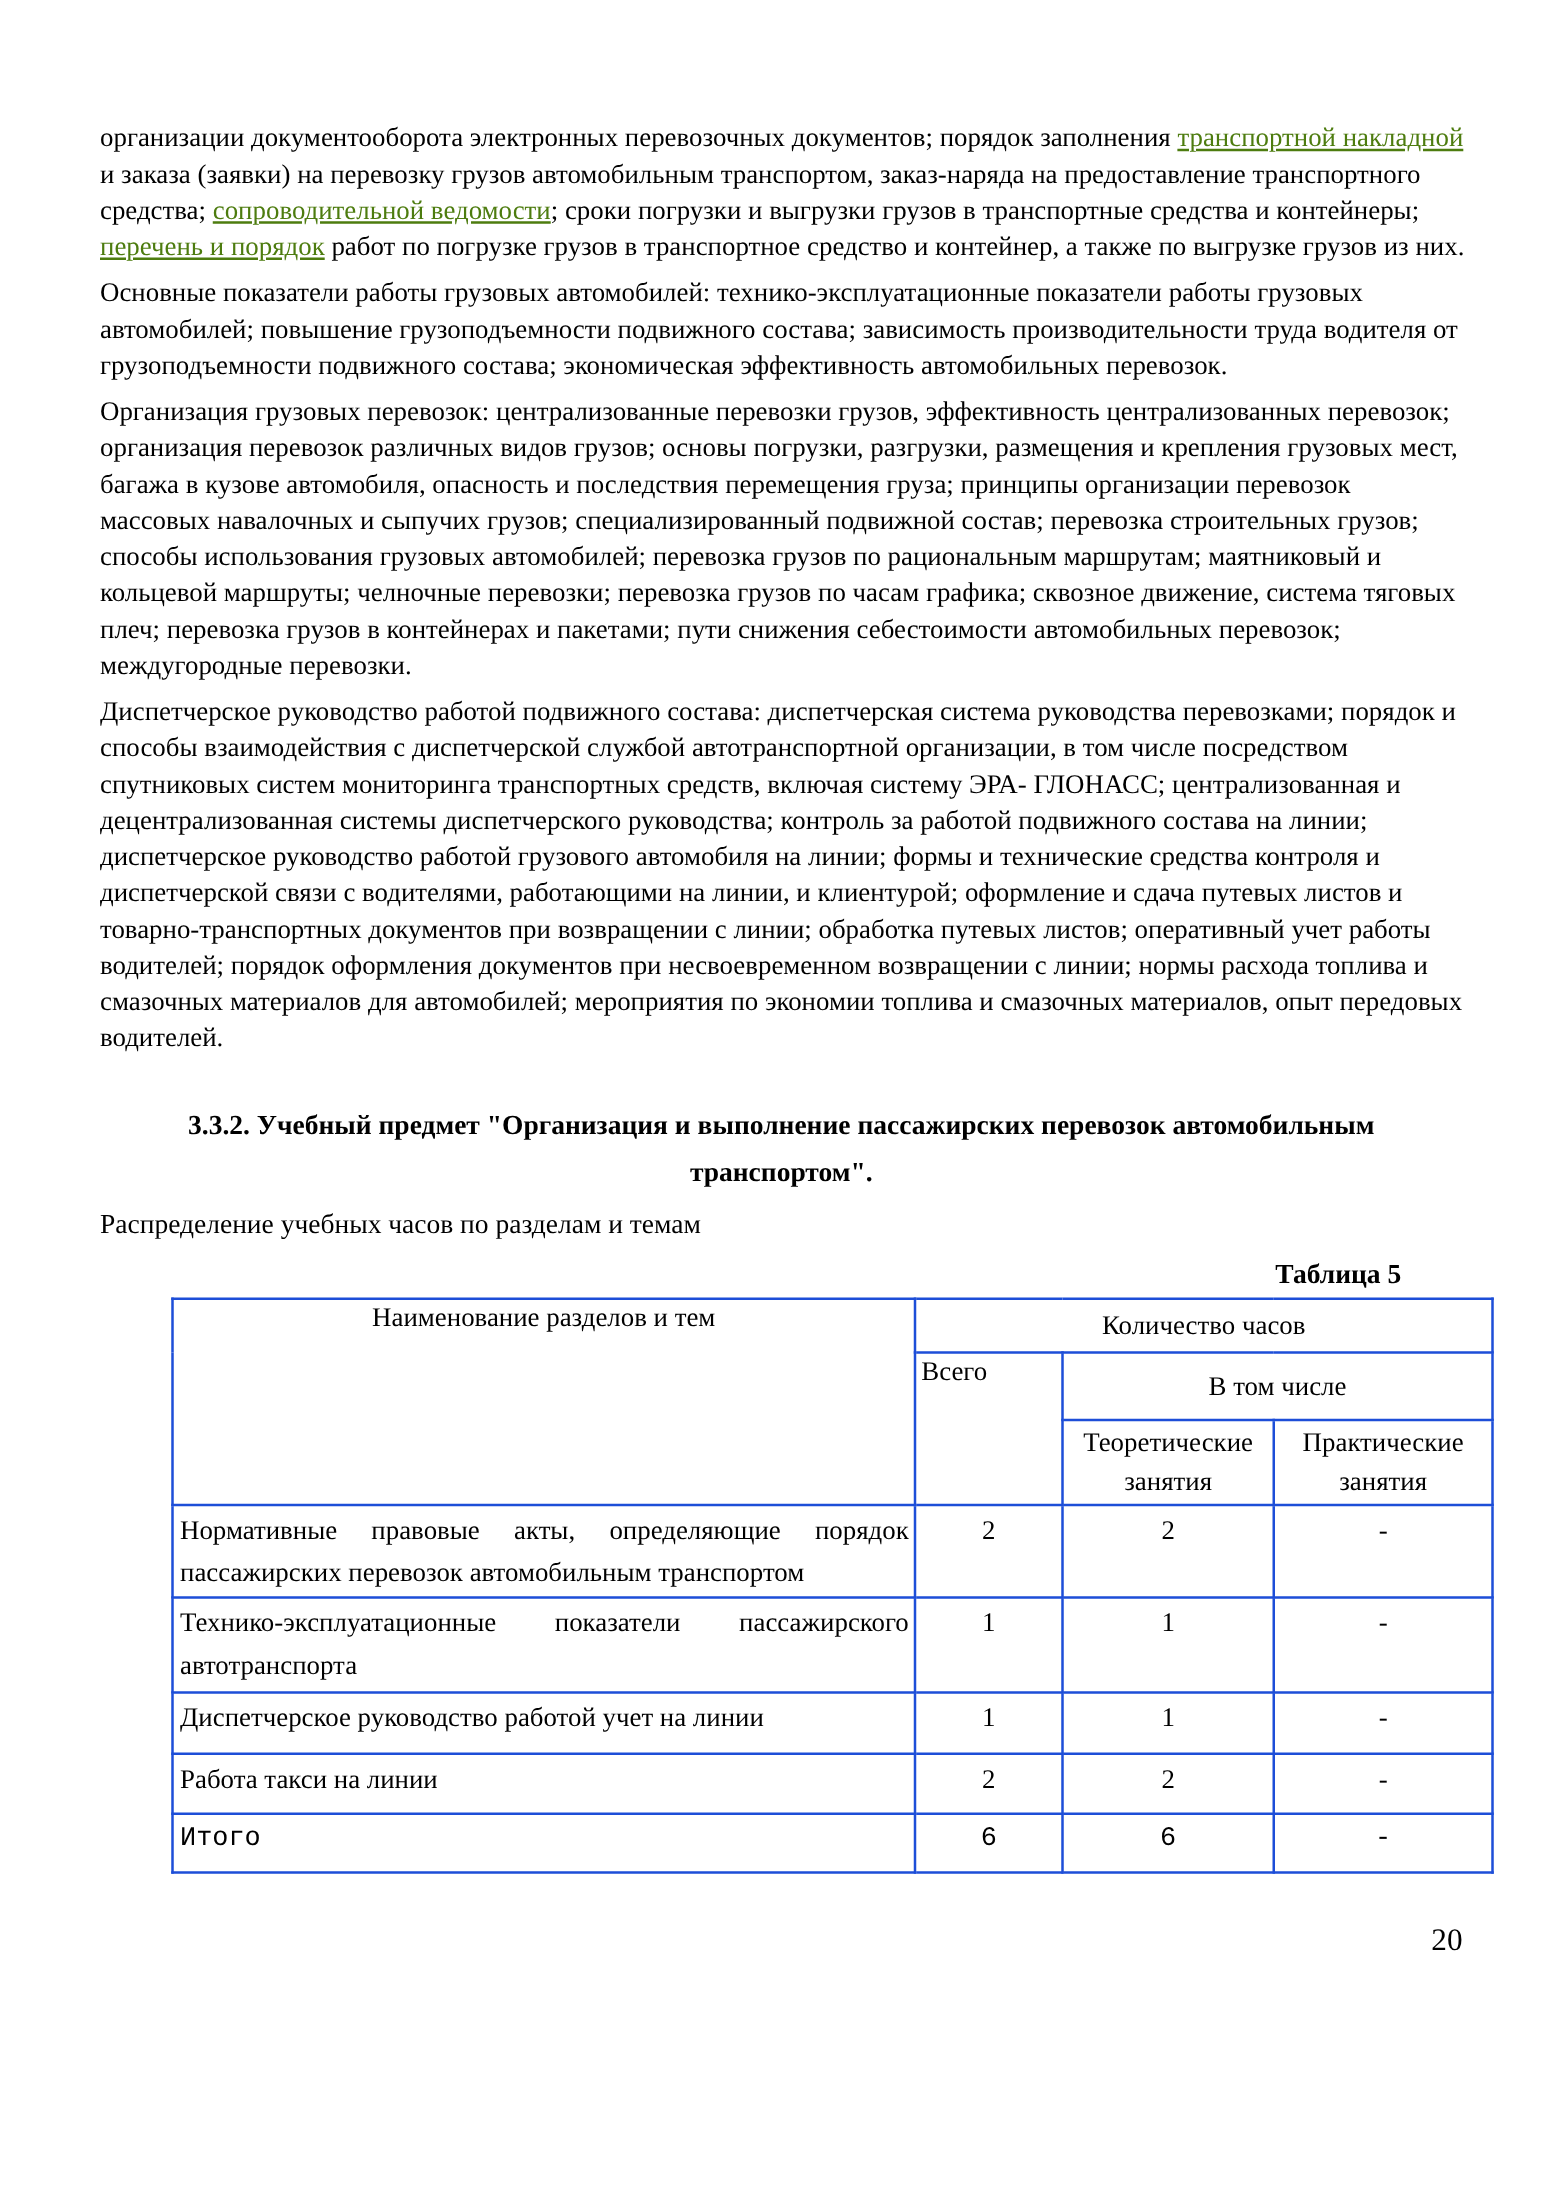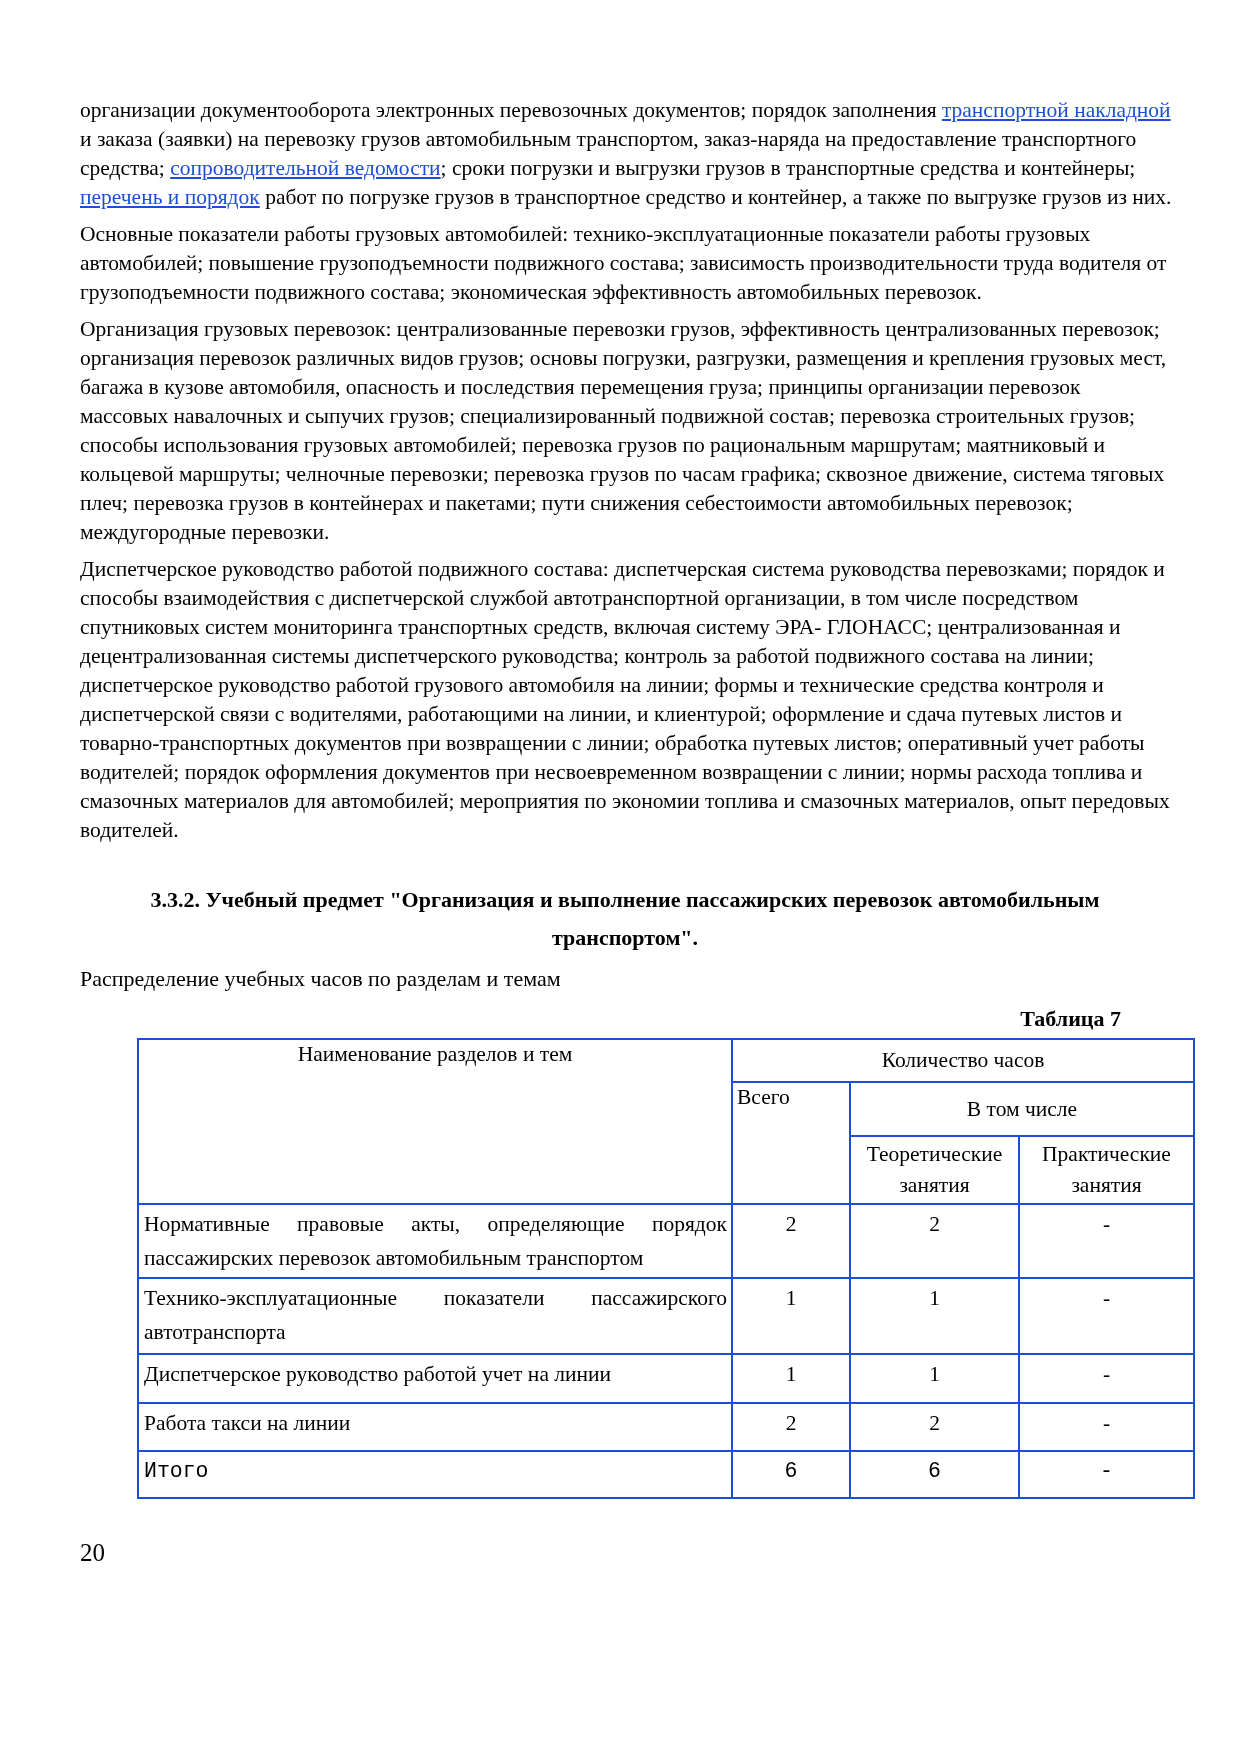--- a/index.html
+++ b/index.html
@@ -6,21 +6,21 @@
   .page {
     width:1240px; height:1755px; background:#ffffff; margin:0 auto;
     font-family:"Liberation Serif","DejaVu Serif",serif; color:#000;
     position:relative; overflow:hidden;
   }
   .content { padding:96px 70px 0 80px; }
   p.para {
     width:1092px; font-size:21.5px; line-height:29px;
     margin:0 0 8px 0; text-align:left;
   }
-  a.doclink { color:#1d4ed8; text-decoration:underline; cursor:pointer; }
+  a.doclink { color:#4d7c0f; text-decoration:underline; cursor:pointer; }
   .heading {
     max-width:1010px; margin:36px auto 0; font-size:22px; line-height:38px;
     text-align:center; font-weight:bold;
   }
   .subtitle { margin-top:9px; width:1090px; font-size:22px; text-align:left; font-weight:normal; }
   .caption  { margin-top:14px; width:1041px; font-size:22px; font-weight:bold; text-align:right; }
   table.hours {
     border-collapse:collapse; table-layout:fixed; width:1056px;
     margin:6px 0 0 57px; font-size:21.5px;
   }
@@ -33,40 +33,40 @@
   .h-total { vertical-align:top; padding-top:12px; }
   .h-incl { text-align:center; vertical-align:middle; }
   .h-sub { text-align:center; vertical-align:middle; line-height:31px; }
   tbody td.cell-name { text-align:justify; vertical-align:top; line-height:34px; padding:2px 4px 2px 5px; }
   tbody td.cell-num  { text-align:center; vertical-align:top; line-height:34px; }
   tbody tr:nth-child(1) { height:74px; }
   tbody tr:nth-child(2) { height:76px; }
   tbody tr:nth-child(3) { height:49px; }
   tbody tr:nth-child(4) { height:48px; }
   tbody tr:nth-child(5) { height:47px;font-family:Liberation Mono, monospace; }
-  .pagenum { margin-top:40px; width:1090px; text-align:left; font-size:25px; }
+  .pagenum { margin-top:40px; width:1090px; text-align:right; font-size:25px; }
 </style>
 </head>
 <body>
 
 <div class="page">
   <div class="content">
 
     <div id="paras">
         <p class="para">организации документооборота электронных перевозочных документов; порядок заполнения <a class="doclink" href="#">транспортной накладной</a> и заказа (заявки) на перевозку грузов автомобильным транспортом, заказ-наряда на предоставление транспортного средства; <a class="doclink" href="#">сопроводительной ведомости</a>; сроки погрузки и выгрузки грузов в транспортные средства и контейнеры; <a class="doclink" href="#">перечень и порядок</a> работ по погрузке грузов в транспортное средство и контейнер, а также по выгрузке грузов из них.</p>
         <p class="para">Основные показатели работы грузовых автомобилей: технико-эксплуатационные показатели работы грузовых автомобилей; повышение грузоподъемности подвижного состава; зависимость производительности труда водителя от грузоподъемности подвижного состава; экономическая эффективность автомобильных перевозок.</p>
         <p class="para">Организация грузовых перевозок: централизованные перевозки грузов, эффективность централизованных перевозок; организация перевозок различных видов грузов; основы погрузки, разгрузки, размещения и крепления грузовых мест, багажа в кузове автомобиля, опасность и последствия перемещения груза; принципы организации перевозок массовых навалочных и сыпучих грузов; специализированный подвижной состав; перевозка строительных грузов; способы использования грузовых автомобилей; перевозка грузов по рациональным маршрутам; маятниковый и кольцевой маршруты; челночные перевозки; перевозка грузов по часам графика; сквозное движение, система тяговых плеч; перевозка грузов в контейнерах и пакетами; пути снижения себестоимости автомобильных перевозок; междугородные перевозки.</p>
         <p class="para">Диспетчерское руководство работой подвижного состава: диспетчерская система руководства перевозками; порядок и способы взаимодействия с диспетчерской службой автотранспортной организации, в том числе посредством спутниковых систем мониторинга транспортных средств, включая систему ЭРА- ГЛОНАСС; централизованная и децентрализованная системы диспетчерского руководства; контроль за работой подвижного состава на линии; диспетчерское руководство работой грузового автомобиля на линии; формы и технические средства контроля и диспетчерской связи с водителями, работающими на линии, и клиентурой; оформление и сдача путевых листов и товарно-транспортных документов при возвращении с линии; обработка путевых листов; оперативный учет работы водителей; порядок оформления документов при несвоевременном возвращении с линии; нормы расхода топлива и смазочных материалов для автомобилей; мероприятия по экономии топлива и смазочных материалов, опыт передовых водителей.</p>
       </div>
 
     <div class="heading">3.3.2. Учебный предмет "Организация и выполнение пассажирских перевозок автомобильным транспортом".</div>
 
     <div class="subtitle">Распределение учебных часов по разделам и темам</div>
 
-    <div class="caption">Таблица 7</div>
+    <div class="caption">Таблица 5</div>
 
     <table class="hours">
       <colgroup>
         <col style="width:594px">
           <col style="width:118px">
           <col style="width:169px">
           <col style="width:175px">
       </colgroup>
       <thead>
         <tr class="hr1">

